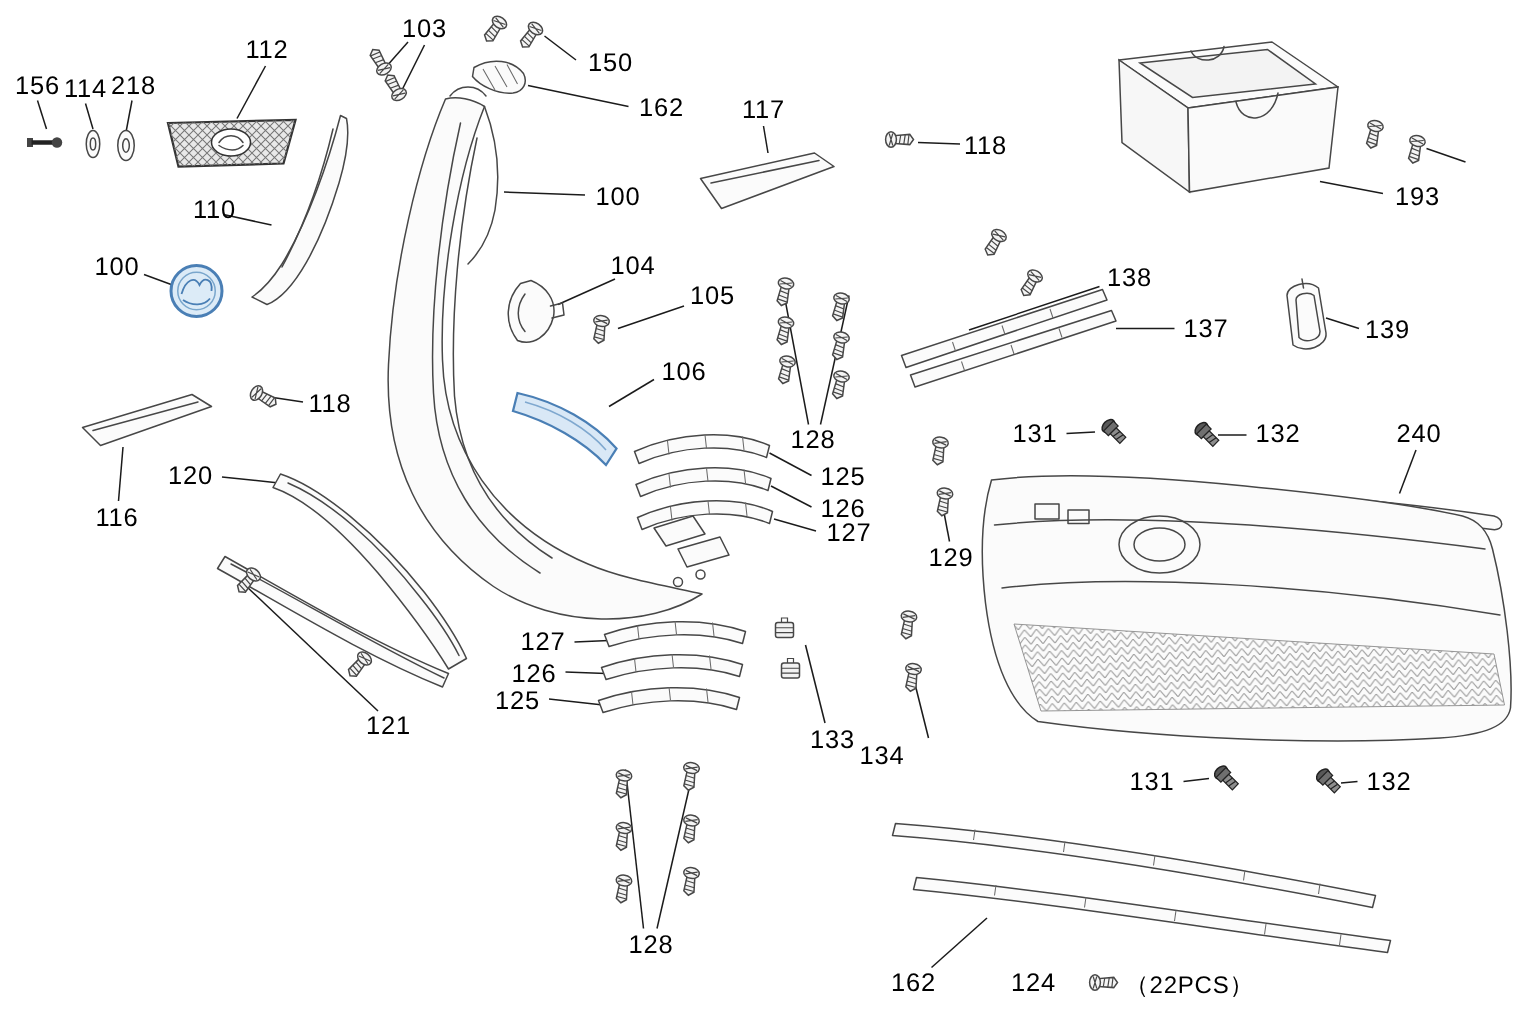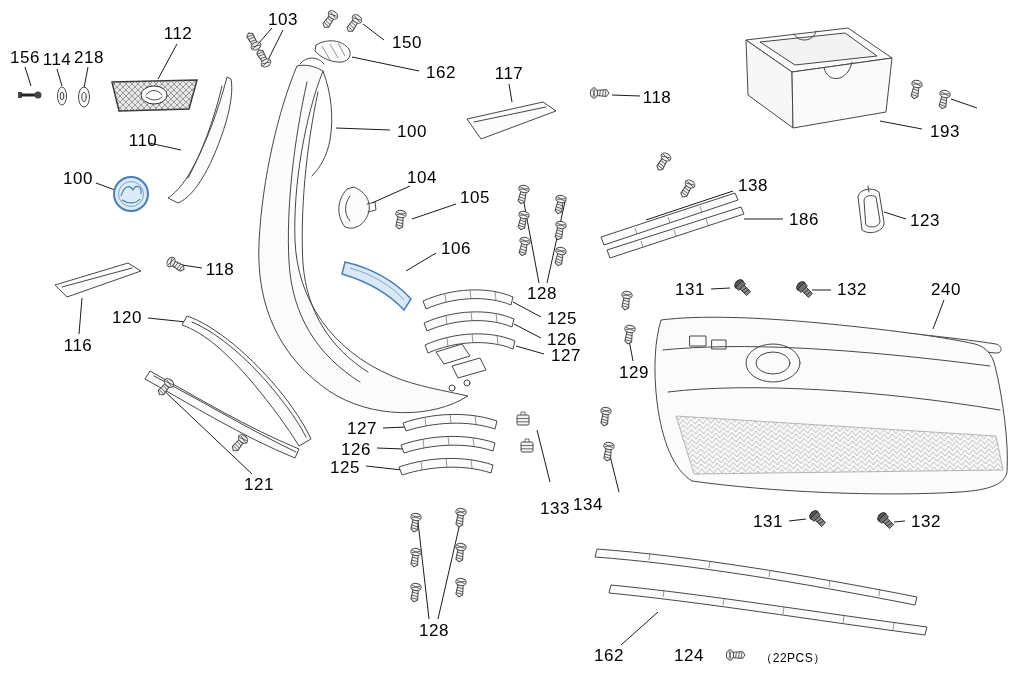--- a/index.html
+++ b/index.html
@@ -2,21 +2,21 @@
 <html><head>
 <meta charset="utf-8">
 <style>
   *{box-sizing:border-box}
   html,body{margin:0;padding:0;background:#fff}
   body{font-family:"Liberation Sans",sans-serif}
   #stage{position:relative;width:1022px;height:675px;background:#fff;overflow:hidden}
   #art{position:absolute;left:0;top:0}
   .lbl{position:absolute;transform:translate(-50%,-50%);font-size:17px;color:#000;
        white-space:nowrap;letter-spacing:.5px;line-height:1}
-  .qty{font-size:12px}
+  .qty{font-size:16px}
   .ln{stroke:#474747;fill:none;stroke-width:1;stroke-linejoin:round;stroke-linecap:round}
   .fl{stroke:#474747;fill:#fbfbfb;stroke-width:1;stroke-linejoin:round}
   .lead{stroke:#1b1b1b;stroke-width:1;fill:none}
   .tick{stroke:#6a6a6a;stroke-width:.7;fill:none}
 </style>
 </head>
 <body>
 
 <div id="stage">
 
@@ -315,39 +315,39 @@
 <div class="lbl" style="left:509px;top:73px">117</div>
 <div class="lbl" style="left:657px;top:97px">118</div>
 <div class="lbl" style="left:1053px;top:110px">136</div>
 <div class="lbl" style="left:945px;top:131px">193</div>
 <div class="lbl" style="left:412px;top:131px">100</div>
 <div class="lbl" style="left:143px;top:140px">110</div>
 <div class="lbl" style="left:422px;top:177px">104</div>
 <div class="lbl" style="left:78px;top:178px">100</div>
 <div class="lbl" style="left:475px;top:197px">105</div>
 <div class="lbl" style="left:753px;top:185px">138</div>
-<div class="lbl" style="left:804px;top:219px">186</div>
-<div class="lbl" style="left:925px;top:220px">123</div>
+<div class="lbl" style="left:804px;top:219px">137</div>
+<div class="lbl" style="left:925px;top:220px">139</div>
 <div class="lbl" style="left:456px;top:248px">106</div>
 <div class="lbl" style="left:220px;top:269px">118</div>
 <div class="lbl" style="left:542px;top:293px">128</div>
 <div class="lbl" style="left:690px;top:289px">131</div>
 <div class="lbl" style="left:852px;top:289px">132</div>
 <div class="lbl" style="left:946px;top:289px">240</div>
 <div class="lbl" style="left:127px;top:317px">120</div>
 <div class="lbl" style="left:562px;top:318px">125</div>
 <div class="lbl" style="left:78px;top:345px">116</div>
 <div class="lbl" style="left:562px;top:339px">126</div>
 <div class="lbl" style="left:566px;top:355px">127</div>
 <div class="lbl" style="left:634px;top:372px">129</div>
 <div class="lbl" style="left:362px;top:428px">127</div>
 <div class="lbl" style="left:356px;top:449px">126</div>
 <div class="lbl" style="left:345px;top:467px">125</div>
 <div class="lbl" style="left:259px;top:484px">121</div>
-<div class="lbl" style="left:555px;top:508px">133</div>
+<div class="lbl" style="left:555px;top:493px">133</div>
 <div class="lbl" style="left:588px;top:504px">134</div>
 <div class="lbl" style="left:768px;top:521px">131</div>
 <div class="lbl" style="left:926px;top:521px">132</div>
 <div class="lbl" style="left:434px;top:630px">128</div>
 <div class="lbl" style="left:609px;top:655px">162</div>
 <div class="lbl" style="left:689px;top:655px">124</div>
 <div class="lbl qty" style="left:793px;top:658px">（22PCS）</div>
 
 </div>
 

